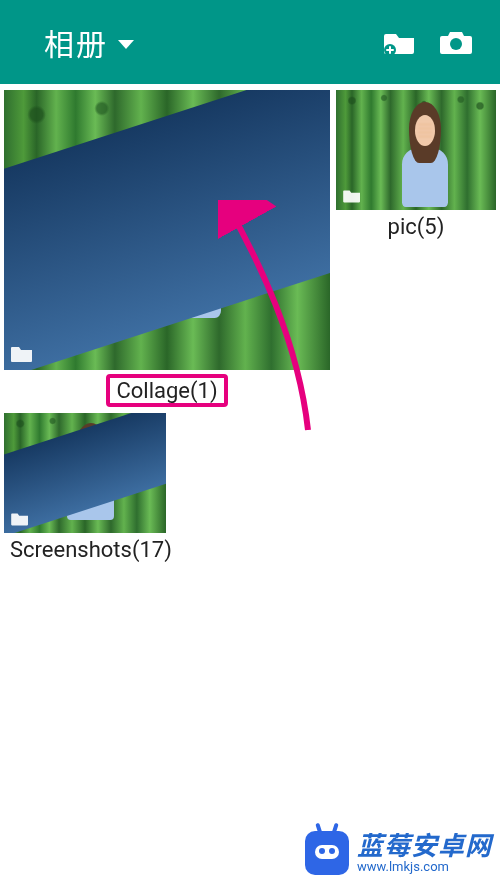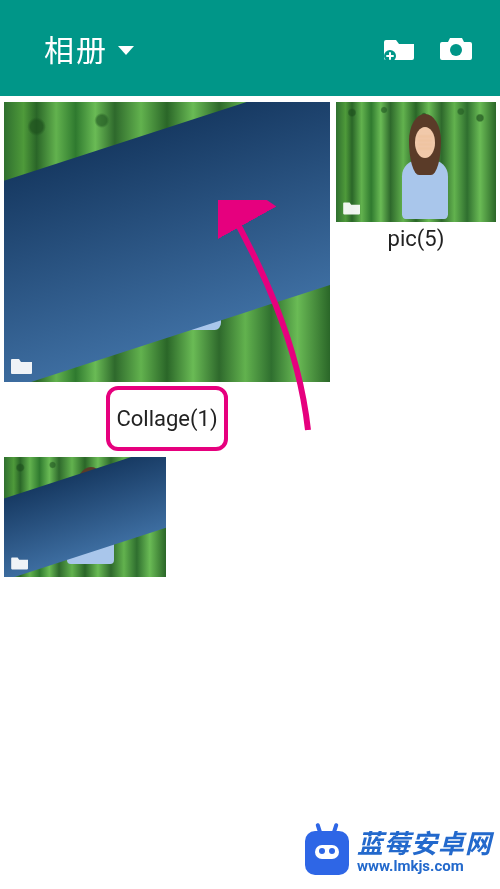--- a/index.html
+++ b/index.html
@@ -7,21 +7,21 @@
     width: 500px;
     height: 889px;
     font-family: -apple-system, "Segoe UI", Roboto, "Noto Sans CJK SC", sans-serif;
     background: #ffffff;
     position: relative;
     overflow: hidden;
   }
 
   
   .header {
-    height: 96px;
+    height: 84px;
     background: #009688;
     display: flex;
     align-items: center;
     padding: 0 20px 0 44px;
     color: #ffffff;
   }
   .header-title {
     font-size: 30px;
     font-weight: 400;
     margin-right: 10px;
@@ -68,22 +68,22 @@
   .album-label {
     text-align: center;
     font-size: 22px;
     color: #222;
     padding: 4px 0 6px 0;
     white-space: nowrap;
   }
   .label-highlight {
     display: inline-block;
     border: 4px solid #e6007e;
-    border-radius: 12px;
-    padding: 16px 6px;
+    border-radius: 4px;
+    padding: 0 6px;
   }
 
   
   .thumb-collage { height: 280px; }
   .bamboo-bg {
     position: absolute; inset: 0;
     background:
       linear-gradient(90deg,#2f6f2f 0%,#4e9a3a 6%,#2a6628 10%,#62b24e 16%,#2f7a2f 22%,#6abb55 28%,#2e692c 34%,#62b24e 42%,#2a6628 50%,#6abb55 58%,#2e692c 66%,#62b24e 74%,#2f6f2f 82%,#6abb55 90%,#2a6628 100%);
   }
   .branches {
@@ -199,21 +199,21 @@
     content:"";position:absolute;left:14px;top:17px;width:6px;height:6px;background:#2e66e6;border-radius:50%;
     box-shadow: 10px 0 0 #2e66e6;
   }
   .watermark .mascot .ant1,.watermark .mascot .ant2{
     position:absolute;width:4px;height:12px;background:#2e66e6;border-radius:3px;top:-8px;
   }
   .watermark .mascot .ant1{left:12px;transform:rotate(-18deg);}
   .watermark .mascot .ant2{left:28px;transform:rotate(18deg);}
   .watermark .text-block{display:flex;flex-direction:column;line-height:1.05;}
   .watermark .wm-title{font-size:26px;letter-spacing:1px;}
-  .watermark .wm-url{font-size:15px;color:#2369cc;font-style:normal;font-weight:700;}
+  .watermark .wm-url{font-size:13px;color:#2369cc;font-style:normal;font-weight:400;}
 </style>
 </head>
 <body>
 
 <div class="header">
   <span class="header-title">相册</span>
   <span class="header-dropdown-icon"></span>
   <span class="header-spacer"></span>
 
   <span class="header-action">
@@ -289,20 +289,21 @@
         <div class="hair"></div>
         <div class="face"></div>
       </div>
       <div class="starry" style="height:68%;"></div>
       <span class="folder-badge">
         <svg width="20" height="16" viewBox="0 0 24 20">
             <path d="M2 3h7l2 3h11v11a1 1 0 0 1-1 1H2a1 1 0 0 1-1-1V4a1 1 0 0 1 1-1z" fill="#ffffff" fill-opacity="0.92"></path>
           </svg>
       </span>
     </div>
+    <div class="album-label" style="text-align:left;padding-left:6px;">Screenshots(17)</div>
   </div>
 </div>
 
 <svg class="annotation-arrow" viewBox="0 0 120 240">
   <defs>
     <marker id="ah" markerWidth="14" markerHeight="14" refX="4" refY="7" orient="auto">
       <path d="M0,0 L14,7 L0,14 z" fill="#e6007e"></path>
     </marker>
   </defs>
   <path d="M90,230 C80,140 40,60 10,6" stroke="#e6007e" stroke-width="6" fill="none" marker-end="url(#ah)"></path>

